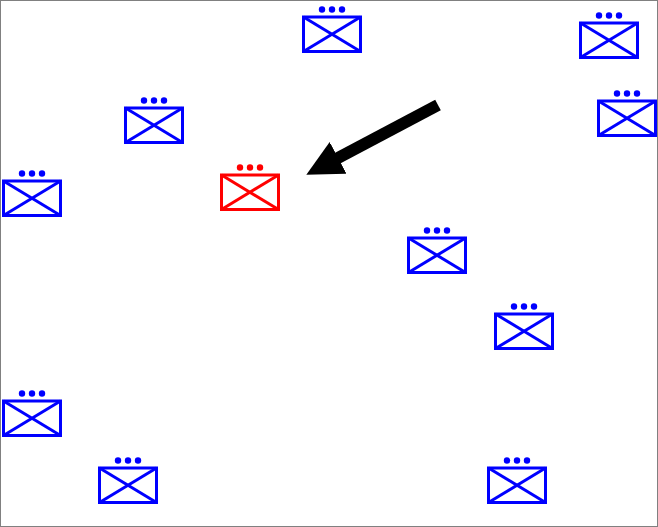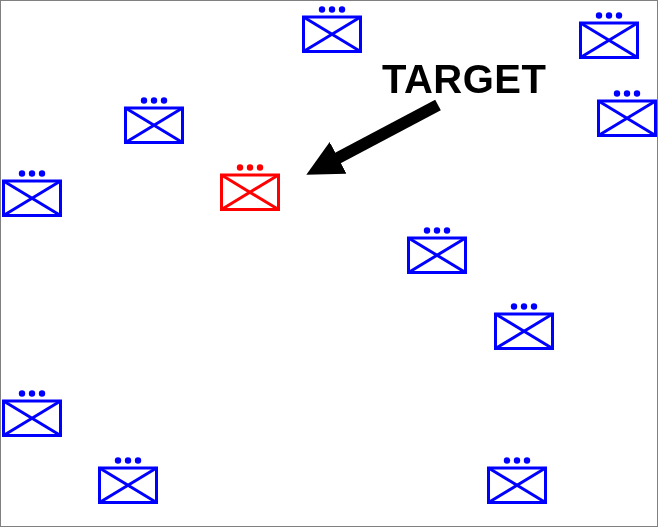--- a/index.html
+++ b/index.html
@@ -199,15 +199,14 @@
 
   <svg class="overlay">
     <defs>
       <marker id="arrowhead" viewBox="0 0 3 3" refX="0.2" refY="1.5" markerWidth="3" markerHeight="3" orient="auto">
         <path id="arrowhead-path" d="M0,0 L3,1.5 L0,3 Z" fill="#000000"></path>
       </marker>
     </defs>
     <line id="target-arrow-line" marker-end="url(#arrowhead)" stroke-linecap="butt" x1="437" y1="104" x2="335" y2="158" stroke="#000000" stroke-width="12"></line>
   </svg>
 
-  <div class="target-label" style="left: 381px; top: 58px; color: rgb(0, 0, 0);">TARGET</div>
 
 </div>
 
 </body></html>

